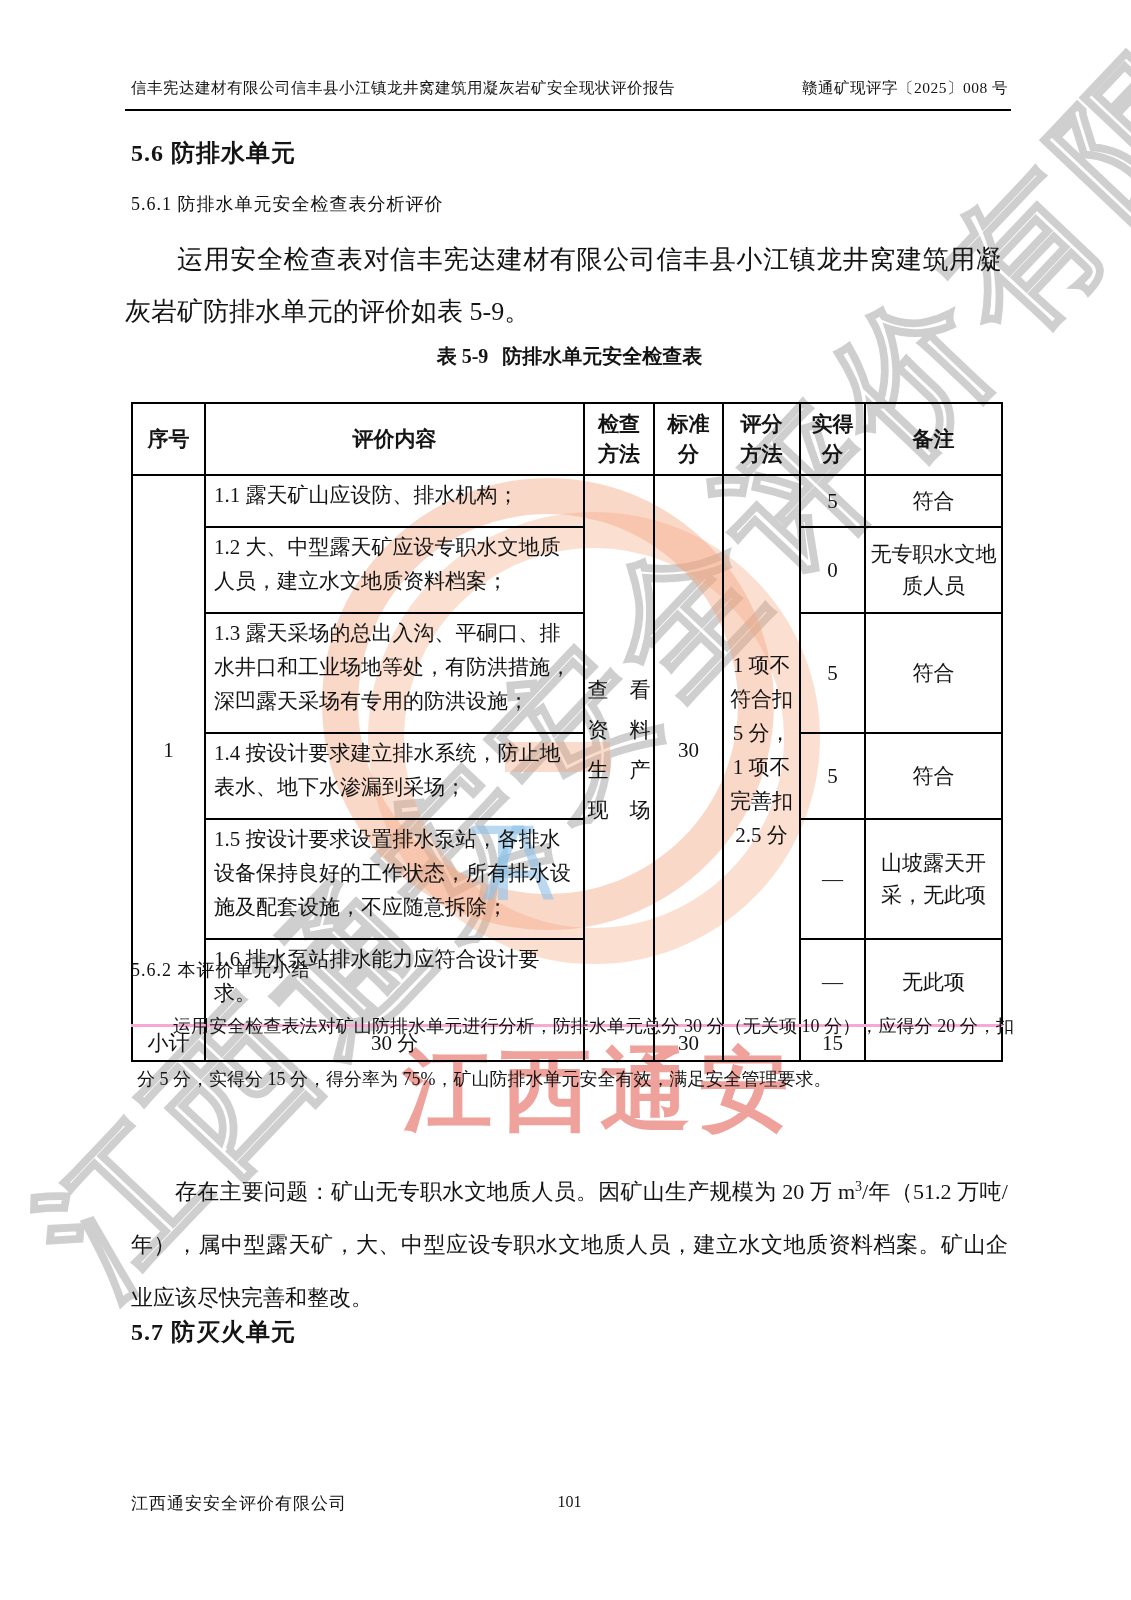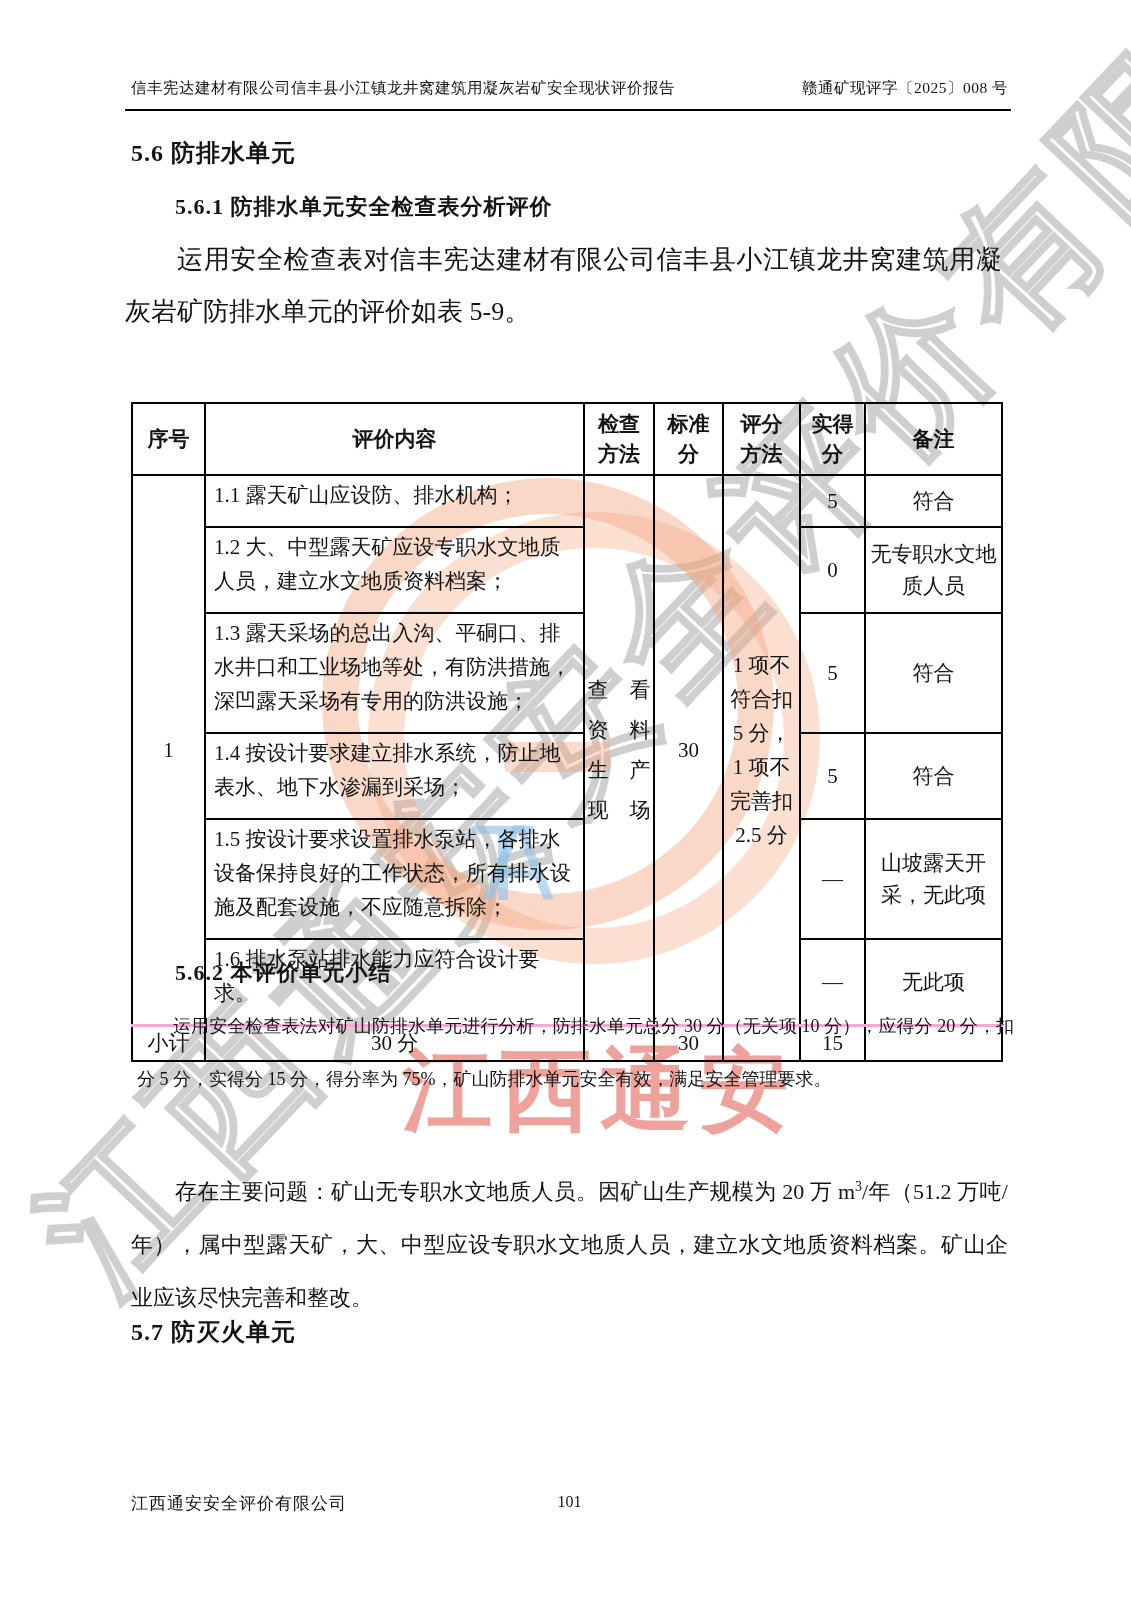--- a/index.html
+++ b/index.html
@@ -19,21 +19,21 @@
   #wm-ta{left:470px;top:800px;font-family:"Liberation Sans","DejaVu Sans",sans-serif;
       font-weight:normal;font-size:108px;letter-spacing:-46px;color:rgba(143,193,230,0.62);}
   #wm-red{left:402px;top:1030px;font-size:90px;font-weight:bold;letter-spacing:9px;
       color:rgba(226,85,73,0.55);white-space:nowrap;}
   
   .content{position:absolute;z-index:2;}
   #page-header{left:131px;top:78px;width:877px;display:flex;justify-content:space-between;
       font-size:15.5px;letter-spacing:0.5px;gap:29px;}
   #header-rule{left:125px;top:109px;width:886px;height:0;border-top:2px solid #000;}
   .h1{font-size:24px;font-weight:bold;letter-spacing:1px;}
-  .h2{font-size:22px;font-weight:bold;letter-spacing:1px;margin-left:44px;}
+  .h2{font-size:18px;font-weight:normal;letter-spacing:1px;}
   #h56{left:131px;top:137px;}
   #h561{left:131px;top:192px;}
   #para-561{left:125px;top:234px;width:877px;font-size:26px;line-height:52px;
       text-indent:2em;text-align:justify;}
   #table-caption{left:131px;top:343px;width:877px;text-align:center;font-size:20px;font-weight:bold;}
   #table-caption .gap{display:inline-block;width:14px;}
   
   #checklist{position:absolute;z-index:2;left:131px;top:390px;margin-top:12px;}
   table{border-collapse:collapse;table-layout:fixed;width:870px;background:transparent;}
   td{border:2px solid #000;font-size:21px;vertical-align:middle;padding:0;overflow:hidden;}
@@ -75,20 +75,23 @@
   <div id="page-header" class="content">
     <span>信丰宪达建材有限公司信丰县小江镇龙井窝建筑用凝灰岩矿安全现状评价报告</span>
     <span>赣通矿现评字〔2025〕008 号</span>
   </div>
   <div id="header-rule" class="content"></div>
 
   <div id="h56" class="content h1">5.6 防排水单元</div>
   <div id="h561" class="content h2">5.6.1 防排水单元安全检查表分析评价</div>
   <div id="para-561" class="content">运用安全检查表对信丰宪达建材有限公司信丰县小江镇龙井窝建筑用凝灰岩矿防排水单元的评价如表 5-9。</div>
 
+  <div id="table-caption" class="content">
+    <span>表 5-9</span><span class="gap"></span><span>防排水单元安全检查表</span>
+  </div>
 
   <div id="checklist">
     <table>
       <colgroup>
         <col style="width:73px">
           <col style="width:379px">
           <col style="width:70px">
         <col style="width:69px">
           <col style="width:77px">
           <col style="width:65px">

